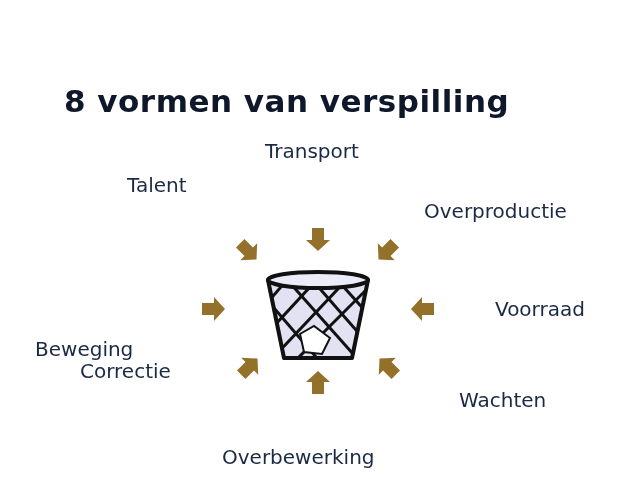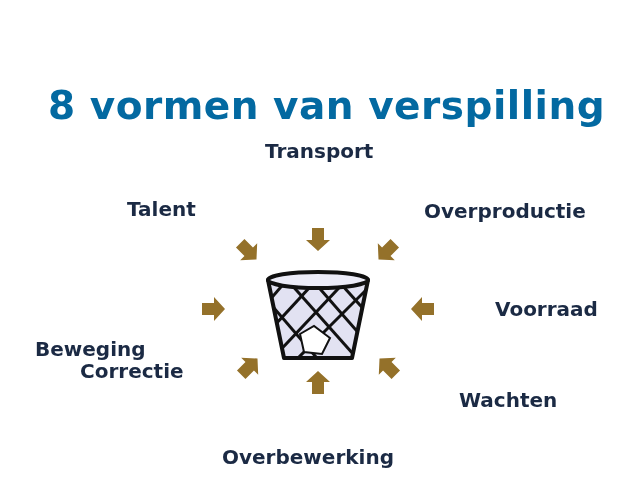--- a/index.html
+++ b/index.html
@@ -1,35 +1,35 @@
 <!DOCTYPE html>
 <html><head>
 <meta charset="utf-8">
 <style>
   html,body{margin:0;padding:0;}
   body{width:638px;height:479px;background:#ffffff;position:relative;overflow:hidden;font-family:"DejaVu Sans",sans-serif;}
-  .title{position:absolute;left:48px;top:83px;font-size:39px;font-weight:bold;color:#0369a1;letter-spacing:0.5px;white-space:nowrap;}
-  .lbl{position:absolute;font-size:20px;font-weight:bold;color:#1b2a44;white-space:nowrap;}
+  .title{position:absolute;left:64px;top:83px;font-size:31px;font-weight:bold;color:#0f172a;letter-spacing:0.5px;white-space:nowrap;}
+  .lbl{position:absolute;font-size:20px;font-weight:normal;color:#1b2a44;white-space:nowrap;}
   .arrow{position:absolute;width:26px;height:26px;}
   .bin{position:absolute;left:262px;top:264px;width:112px;height:100px;}
 </style>
 </head>
 <body>
 
 <div>
   <div class="title">8 vormen van verspilling</div>
 
   <div class="lbl" style="left:265px;top:139px;">Transport</div>
   <div class="lbl" style="left:424px;top:199px;">Overproductie</div>
   <div class="lbl" style="left:495px;top:297px;text-align:right;">Voorraad</div>
   <div class="lbl" style="left:459px;top:388px;">Wachten</div>
   <div class="lbl" style="left:222px;top:445px;">Overbewerking</div>
   <div class="lbl" style="left:80px;top:359px;">Correctie</div>
   <div class="lbl" style="left:35px;top:297px;margin-top:40px;">Beweging</div>
-  <div class="lbl" style="left:127px;top:197px;">Talent</div>
+  <div class="lbl" style="left:127px;top:173px;">Talent</div>
 
   <svg class="arrow" style="left:305px;top:226px;transform:rotate(90deg);" viewBox="0 0 26 26">
       <polygon points="2,7 14,7 14,1 25,13 14,25 14,19 2,19" fill="#94712a"></polygon>
     </svg>
   <svg class="arrow" style="left:374px;top:238px;transform:rotate(135deg);" viewBox="0 0 26 26">
       <polygon points="2,7 14,7 14,1 25,13 14,25 14,19 2,19" fill="#94712a"></polygon>
     </svg>
   <svg class="arrow" style="left:410px;top:296px;transform:rotate(180deg);" viewBox="0 0 26 26">
       <polygon points="2,7 14,7 14,1 25,13 14,25 14,19 2,19" fill="#94712a"></polygon>
     </svg>

